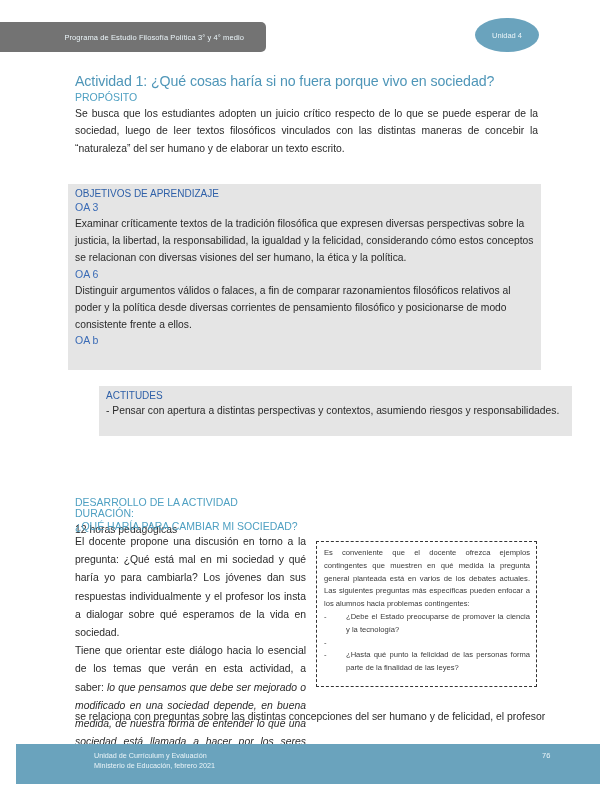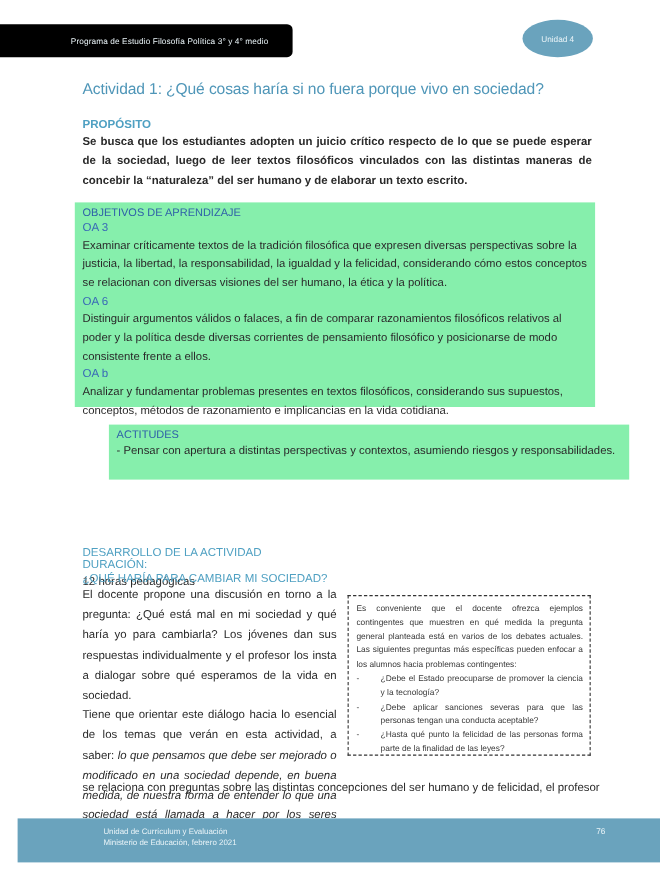--- a/index.html
+++ b/index.html
@@ -1,42 +1,42 @@
 <!DOCTYPE html>
 <html><head>
   <meta charset="utf-8">
   <style>
     * { margin: 0; padding: 0; box-sizing: border-box; }
     html, body { width: 600px; height: 800px; background: #ffffff; overflow: hidden; }
     body { position: relative; font-family: "Liberation Sans", "DejaVu Sans", sans-serif; color: #222; }
 
     .header-bar {
       position: absolute; left: 0; top: 22px; width: 266px; height: 30px;
-      background: #000000; border-radius: 0 5px 5px 0;
+      background: #737373; border-radius: 0 5px 5px 0;
       display: flex; align-items: center; justify-content: flex-end; padding-right: 22px; padding-left: 32px;
     }
     .header-bar span { color: #eaf4f8; font-size: 7.5px; letter-spacing: 0.1px; }
     .unit-pill {
       position: absolute; left: 475px; top: 18px; width: 64px; height: 34px;
       background: #6aa3bd; border-radius: 50%;
       display: flex; align-items: center; justify-content: center;
     }
     .unit-pill span { color: #eaf4f8; font-size: 7.5px; }
 
     .content { position: absolute; left: 75px; width: 463px; }
     .title { top: 73px; font-size: 14.2px; color: #4f96b8; white-space: nowrap; letter-spacing: -0.1px; }
 
     .sec-head { font-size: 10.5px; color: #4fa0c2; }
     .body-text { font-size: 10.4px; line-height: 17.3px; color: #2a2a2a; }
     .justify { text-align: justify; text-align-last: left; }
 
-    .purpose { top: 106px; font-weight: bold; }
+    .purpose { top: 90px; }
 
     .box {
-      position: absolute; left: 68px; width: 473px; background: #86efac; padding: 3px 7px 0 7px;
+      position: absolute; left: 68px; width: 473px; background: #e5e5e5; padding: 3px 7px 0 7px;
     }
     .box .box-title { font-size: 10px; color: #2f60a8; line-height: 13px; }
     .box .oa { font-size: 10.5px; color: #3a6bb6; line-height: 15px; }
     .box .txt { font-size: 10.3px; color: #2a2a2a; line-height: 17.2px; }
     .objectives { top: 184px; height: 186px; }
     .attitudes { top: 386px; height: 50px; margin-left: 31px; }
     .attitudes .txt { line-height: 17px; }
 
     .duration { top: 468px; margin-top: 38px; }
     .duration .sec-head { line-height: 15px; }
@@ -83,21 +83,20 @@
   <div class="body-text justify">Se busca que los estudiantes adopten un juicio crítico respecto de lo que se puede esperar de la sociedad, luego de leer textos filosóficos vinculados con las distintas maneras de concebir la “naturaleza” del ser humano y de elaborar un texto escrito.</div>
 </div>
 
 <div class="box objectives">
   <div class="box-title">OBJETIVOS DE APRENDIZAJE</div>
   <div class="oa">OA 3</div>
   <div class="txt">Examinar críticamente textos de la tradición filosófica que expresen diversas perspectivas sobre la justicia, la libertad, la responsabilidad, la igualdad y la felicidad, considerando cómo estos conceptos se relacionan con diversas visiones del ser humano, la ética y la política.</div>
   <div class="oa">OA 6</div>
   <div class="txt">Distinguir argumentos válidos o falaces, a fin de comparar razonamientos filosóficos relativos al poder y la política desde diversas corrientes de pensamiento filosófico y posicionarse de modo consistente frente a ellos.</div>
   <div class="oa">OA b</div>
-  <div class="txt">Analizar y fundamentar problemas presentes en textos filosóficos, considerando sus supuestos, conceptos, métodos de razonamiento e implicancias en la vida cotidiana.</div>
 </div>
 
 <div class="box attitudes">
   <div class="box-title">ACTITUDES</div>
   <div class="txt">- Pensar con apertura a distintas perspectivas y contextos, asumiendo riesgos y responsabilidades.</div>
 </div>
 
 <div class="content duration">
   <div class="sec-head">DURACIÓN:</div>
   <div class="body-text">12 horas pedagógicas</div>
@@ -113,21 +112,20 @@
 
 <div class="note-box">
   <div class="note-p" style="text-align:justify;">Es conveniente que el docente ofrezca ejemplos contingentes que muestren en qué medida la pregunta general planteada está en varios de los debates actuales. Las siguientes preguntas más específicas pueden enfocar a los alumnos hacia problemas contingentes:</div>
   <ul>
     <li>
         <span class="dash">-</span>
         <span class="q" style="text-align:justify;">¿Debe el Estado preocuparse de promover la ciencia y la tecnología?</span>
       </li>
     <li>
         <span class="dash">-</span>
-        <span class="q" style="text-align:justify;">¿Debe aplicar sanciones severas para que las personas tengan una conducta aceptable?</span>
       </li>
     <li>
         <span class="dash">-</span>
         <span class="q" style="text-align:justify;">¿Hasta qué punto la felicidad de las personas forma parte de la finalidad de las leyes?</span>
       </li>
   </ul>
 </div>
 
 <div class="full-line">se relaciona con preguntas sobre las distintas concepciones del ser humano y de felicidad, el profesor</div>
 

